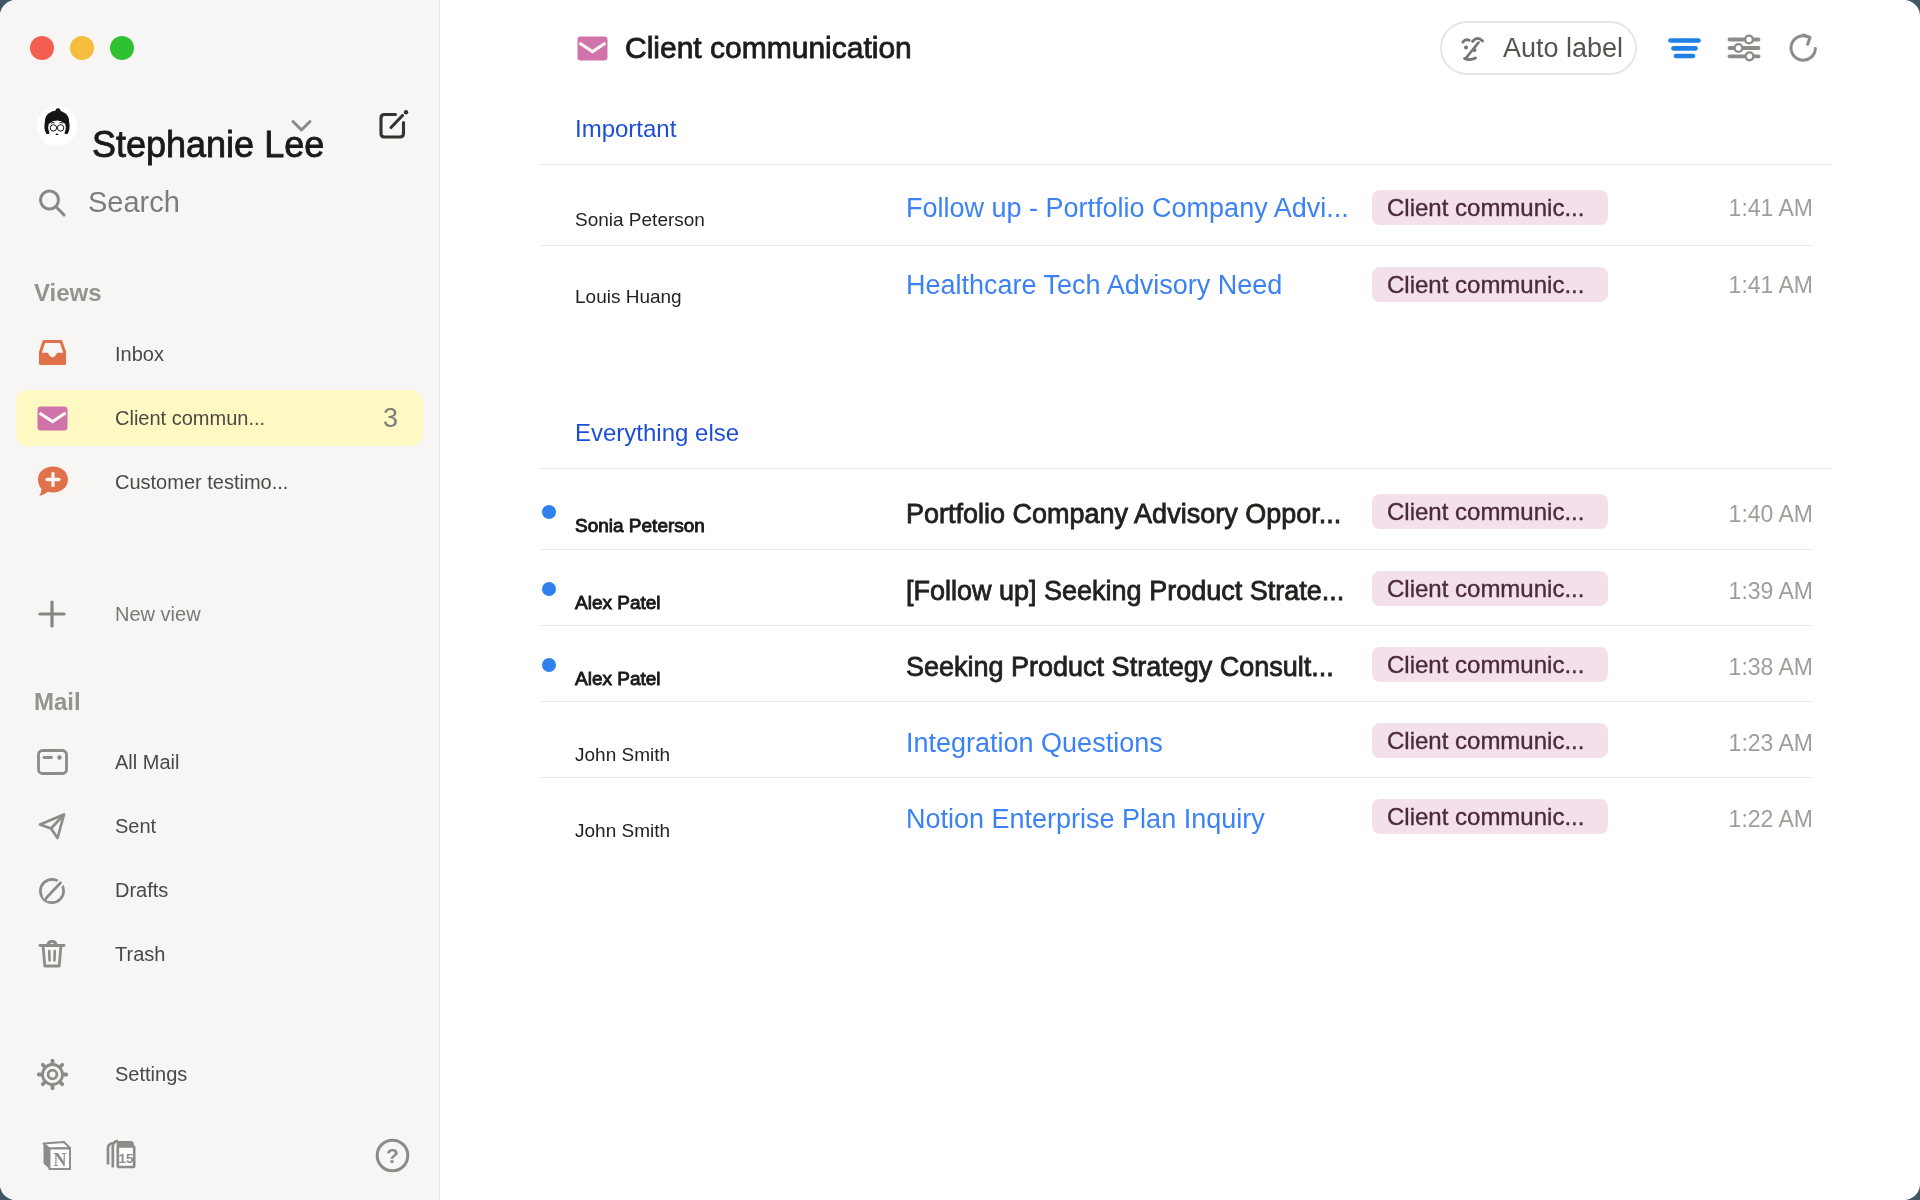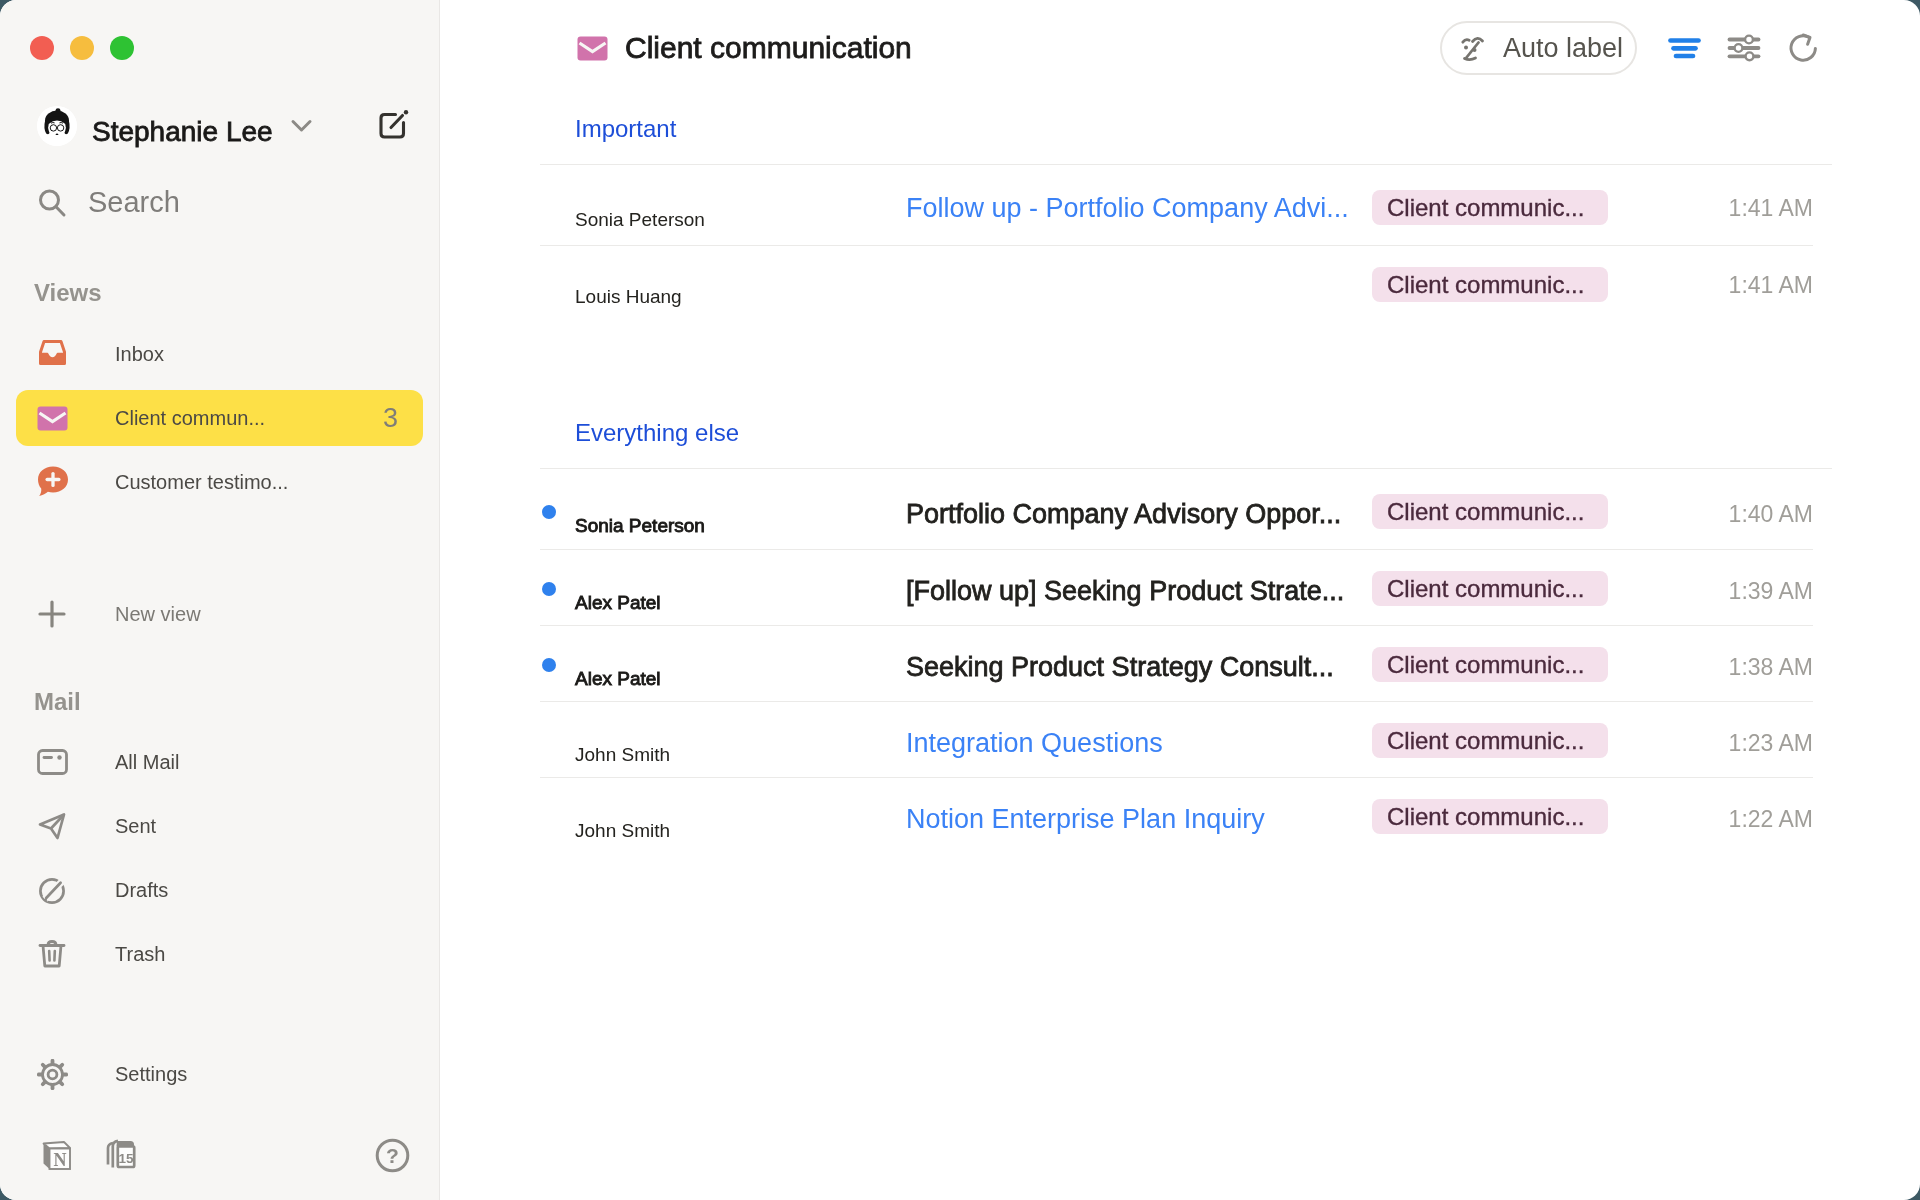--- a/index.html
+++ b/index.html
@@ -44,21 +44,21 @@
           <ellipse cx="20" cy="21.5" rx="8.8" ry="9.6" fill="#fff"></ellipse>
           <path d="M11.9,17.8 Q20,11.2 28.1,17.8 L28.1,13 Q20,7.6 11.9,13 Z" fill="#141414"></path>
           <circle cx="16.4" cy="21.9" r="3.2" fill="none" stroke="#141414" stroke-width="1"></circle>
           <circle cx="23.6" cy="21.9" r="3.2" fill="none" stroke="#141414" stroke-width="1"></circle>
           <line x1="19.7" y1="21.3" x2="20.3" y2="21.3" stroke="#141414" stroke-width="1.2"></line>
           <path d="M14,17.2 Q15.8,16 17.6,16.9" fill="none" stroke="#141414" stroke-width="1"></path>
           <path d="M22.4,16.9 Q24.2,16 26,17.2" fill="none" stroke="#141414" stroke-width="1"></path>
           <path d="M18.8,27.9 Q20,28.7 21.2,27.9" fill="none" stroke="#141414" stroke-width="1.2"></path>
           <ellipse cx="21" cy="4.2" rx="2.4" ry="1.9" fill="#141414"></ellipse>
         </svg></div>
-    <div class="abs" style="left:92px; top:111px; height:40px; line-height:41px; font-size:28px; font-weight:400; -webkit-text-stroke:0.8px currentColor; color:#1a1918;">Stephanie Lee</div>
+    <div class="abs" style="left:92px; top:124px; height:40px; line-height:41px; font-size:36px; font-weight:400; -webkit-text-stroke:0.8px currentColor; color:#1a1918;">Stephanie Lee</div>
     <svg class="abs" style="left:290px; top:118px;" width="23" height="16" viewBox="0 0 23 16">
       <polyline points="3,3.5 11.5,12 20,3.5" fill="none" stroke="#8c8a86" stroke-width="3" stroke-linecap="round" stroke-linejoin="round"></polyline>
     </svg>
     <svg class="abs" style="left:376px; top:109px;" width="33" height="33" viewBox="0 0 33 33">
       <path d="M19.5,5.5 H8.5 Q5,5.5 5,9 V24.5 Q5,28 8.5,28 H24 Q27.5,28 27.5,24.5 V13.5" fill="none" stroke="#34322e" stroke-width="3.1" stroke-linecap="round" stroke-linejoin="round"></path>
       <line x1="27.5" y1="5.5" x2="15" y2="18.5" stroke="#f7f6f4" stroke-width="7.5" stroke-linecap="round"></line>
       <line x1="26.5" y1="6.5" x2="15" y2="18.5" stroke="#34322e" stroke-width="3.1" stroke-linecap="round"></line>
       <circle cx="30" cy="3.2" r="2.2" fill="#34322e"></circle>
     </svg>
 
@@ -70,21 +70,21 @@
 
     <div class="slabel" style="top:275px;">Views</div>
 
     <div class="srow" style="top:326px;">
       <svg style="top:12px;" width="31" height="31" viewBox="0 0 31 31" id="ic-inbox">
           <path d="M7,3.5 L24,3.5 L27.5,14 L27.5,25.5 L3.5,25.5 L3.5,14 Z" fill="none" stroke="#e0714a" stroke-width="3" stroke-linejoin="round"></path>
           <path d="M3.5,15.5 L10.5,15.5 Q12.5,20 15.5,20 Q18.5,20 20.5,15.5 L27.5,15.5 L27.5,25.5 L3.5,25.5 Z" fill="#e0714a" stroke="#e0714a" stroke-width="1.5" stroke-linejoin="round"></path>
         </svg>
       <div class="txt">Inbox</div>
     </div>
-    <div class="srow" style="top:390px; background:#fde047;">
+    <div class="srow" style="top:390px; background:#fef9c3;">
       <svg style="top:16px;" width="31" height="25" viewBox="0 0 31 25" class="ic-env">
           <rect x="0.5" y="0.5" width="30" height="24" rx="3" fill="#d173ab"></rect>
           <polyline points="2.5,7 15.5,15.5 28.5,7" fill="none" stroke="#f7f6f4" stroke-width="3.2"></polyline>
         </svg>
       <div class="txt">Client commun...</div>
       <div class="cnt">3</div>
     </div>
     <div class="srow" style="top:454px;">
       <svg style="top:11px;" width="32" height="34" viewBox="0 0 32 34" id="ic-bubble">
           <path d="M16,1.5 C24.5,1.5 31,7 31,14.5 C31,22 24.5,27.5 16,27.5 C14.2,27.5 12.5,27.3 10.9,26.8 C9,28.6 5.6,30.6 2.2,30.9 C4,28.9 4.6,26 4.2,23.6 C2.2,21.2 1,18 1,14.5 C1,7 7.5,1.5 16,1.5 Z" fill="#e0714a"></path>
@@ -215,20 +215,21 @@
 
   <div class="mrow" style="top:167px;">
     <div class="nm">Sonia Peterson</div>
     <div class="sj">Follow up - Portfolio Company Advi...</div>
     <div class="chip" style="top:22.5px;">Client communic...</div>
     <div class="tm">1:41 AM</div>
   </div>
   <div class="divider" style="top:245px; width:1273px;"></div>
   <div class="mrow" style="top:244px;">
     <div class="nm">Louis Huang</div>
+    <div class="sj">Healthcare Tech Advisory Need</div>
     <div class="chip" style="top:22.5px;">Client communic...</div>
     <div class="tm">1:41 AM</div>
   </div>
 
   <div class="sechead" style="top:413px;">Everything else</div>
   <div class="divider" style="top:468px; width:1292px;"></div>
 
   <div class="mrow unread" style="top:473px;">
     <div class="dot"></div>
     <div class="nm">Sonia Peterson</div>

